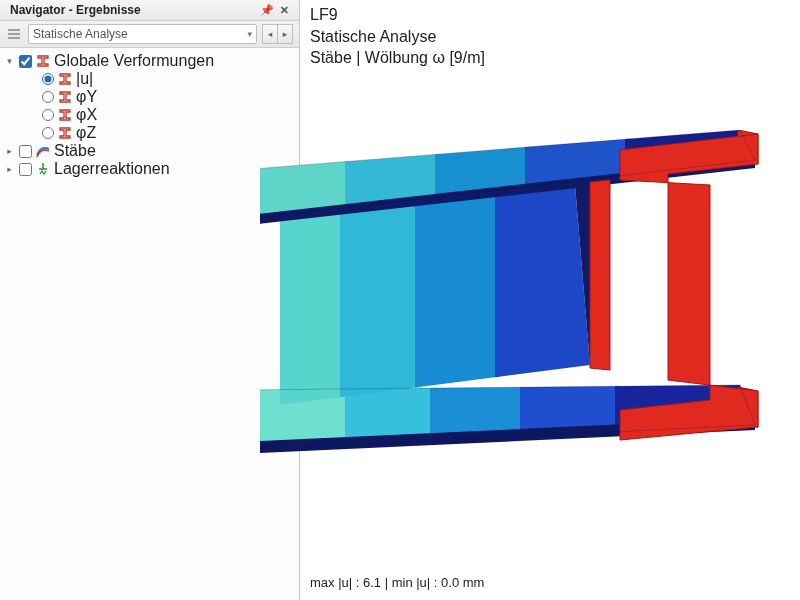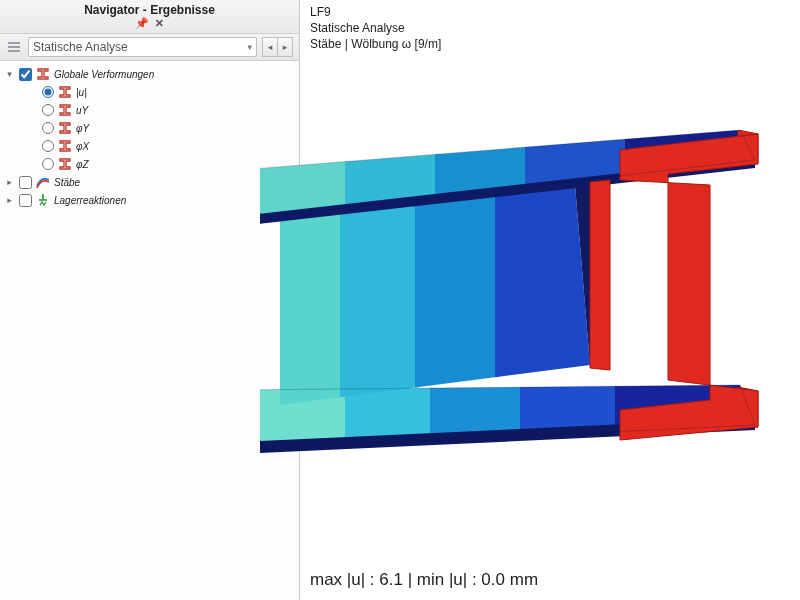--- a/index.html
+++ b/index.html
@@ -1,41 +1,41 @@
 <!DOCTYPE html>
 <html><head>
 <meta charset="utf-8">
 <style>
   * { box-sizing: border-box; margin: 0; padding: 0; }
   html, body { width: 800px; height: 600px; font-family: "Segoe UI", Tahoma, sans-serif; font-size: 12px; color: #222; overflow: hidden; background:#fff; }
   .app { display: flex; width: 100%; height: 100%; }
   .sidebar { width: 300px; height: 100%; border-right: 1px solid #c8c8c8; background: #fdfdfd; display:flex; flex-direction:column; }
-  .panel-header { display:flex; align-items:center; justify-content:space-between; padding:3px 4px; background: linear-gradient(#f6f6f6,#e9e9e9); border-bottom:1px solid #cfcfcf; font-weight:600; font-size:12px;flex-direction:column; }
+  .panel-header { display:flex; align-items:center; justify-content:space-between; padding:3px 10px; background: linear-gradient(#f6f6f6,#e9e9e9); border-bottom:1px solid #cfcfcf; font-weight:600; font-size:12px; }
   .panel-header .right-icons { display:flex; gap:6px; }
   .panel-header .right-icons span { cursor:pointer; font-size:11px; color:#555; }
   .toolbar { display:flex; align-items:center; gap:6px; padding:3px 6px; background: linear-gradient(#f3f3f3,#e7e7e7); border-bottom:1px solid #cfcfcf; }
   .toolbar-icon { width:16px; height:16px; display:inline-block; }
   .toolbar-icon svg { width:100%; height:100%; }
   .combo { flex:1; height:20px; border:1px solid #bfbfbf; background:#fff; border-radius:2px; display:flex; align-items:center; padding:0 4px; justify-content:space-between; color:#555; }
   .combo .chev { font-size:9px; color:#777; }
   .nav-arrows { display:flex; }
   .nav-arrow { width:16px; height:20px; border:1px solid #bfbfbf; background:linear-gradient(#fafafa,#e7e7e7); display:flex; align-items:center; justify-content:center; font-size:9px; color:#666; margin-left:-1px; cursor:pointer;}
   .tree { padding:4px 4px; overflow:auto; }
   .row { display:flex; align-items:center; height:18px; gap:4px; white-space:nowrap; }
   .exp { width:11px; height:11px; display:inline-flex; align-items:center; justify-content:center; font-size:9px; color:#6a6a6a; cursor:pointer; }
   .chk { width:13px; height:13px; accent-color:#2a6fb3; }
   .rdo { width:12px; height:12px; accent-color:#2a6fb3; }
   .ico { width:14px; height:14px; display:inline-flex; align-items:center; justify-content:center; }
   .ico svg { width:14px; height:14px; display:block; }
-  .lbl { font-size:10px;font-style:italic; }
+  .lbl { font-size:16px; }
   .d0 { padding-left: 0px; }
   .d1 { padding-left: 38px; } 
   .viewport { flex:1; position:relative; background:#ffffff; }
-  .overlay-top { position:absolute; top:4px; left:10px; font-size:12px; line-height:1.35; }
-  .overlay-bot { position:absolute; bottom:8px; left:10px; font-size:17px; line-height:1.35; }
+  .overlay-top { position:absolute; top:4px; left:10px; font-size:16px; line-height:1.35; }
+  .overlay-bot { position:absolute; bottom:8px; left:10px; font-size:13px; line-height:1.35; }
   .beam { position:absolute; left:-40px; top:130px; width:560px; height:340px; }
 </style>
 </head>
 <body>
 
 <div class="app">
   <div class="sidebar">
     <div class="panel-header">
       <span>Navigator - Ergebnisse</span>
       <span class="right-icons">
@@ -84,29 +84,20 @@
           </span>
         <span class="lbl">|u|</span>
       </div>
       <div class="row d1">
         <input type="radio" name="def" class="rdo" style="">
         <span class="ico">
             <svg viewBox="0 0 14 14">
               <path d="M2 2 h10 v2 h-4 v6 h4 v2 h-10 v-2 h4 v-6 h-4 z" fill="none" stroke="#c0392b" stroke-width="1.3"></path>
             </svg>
           </span>
-        <span class="lbl">uY</span>
-      </div>
-      <div class="row d1">
-        <input type="radio" name="def" class="rdo" style="">
-        <span class="ico">
-            <svg viewBox="0 0 14 14">
-              <path d="M2 2 h10 v2 h-4 v6 h4 v2 h-10 v-2 h4 v-6 h-4 z" fill="none" stroke="#c0392b" stroke-width="1.3"></path>
-            </svg>
-          </span>
         <span class="lbl">φY</span>
       </div>
       <div class="row d1">
         <input type="radio" name="def" class="rdo" style="">
         <span class="ico">
             <svg viewBox="0 0 14 14">
               <path d="M2 2 h10 v2 h-4 v6 h4 v2 h-10 v-2 h4 v-6 h-4 z" fill="none" stroke="#c0392b" stroke-width="1.3"></path>
             </svg>
           </span>
         <span class="lbl">φX</span>

